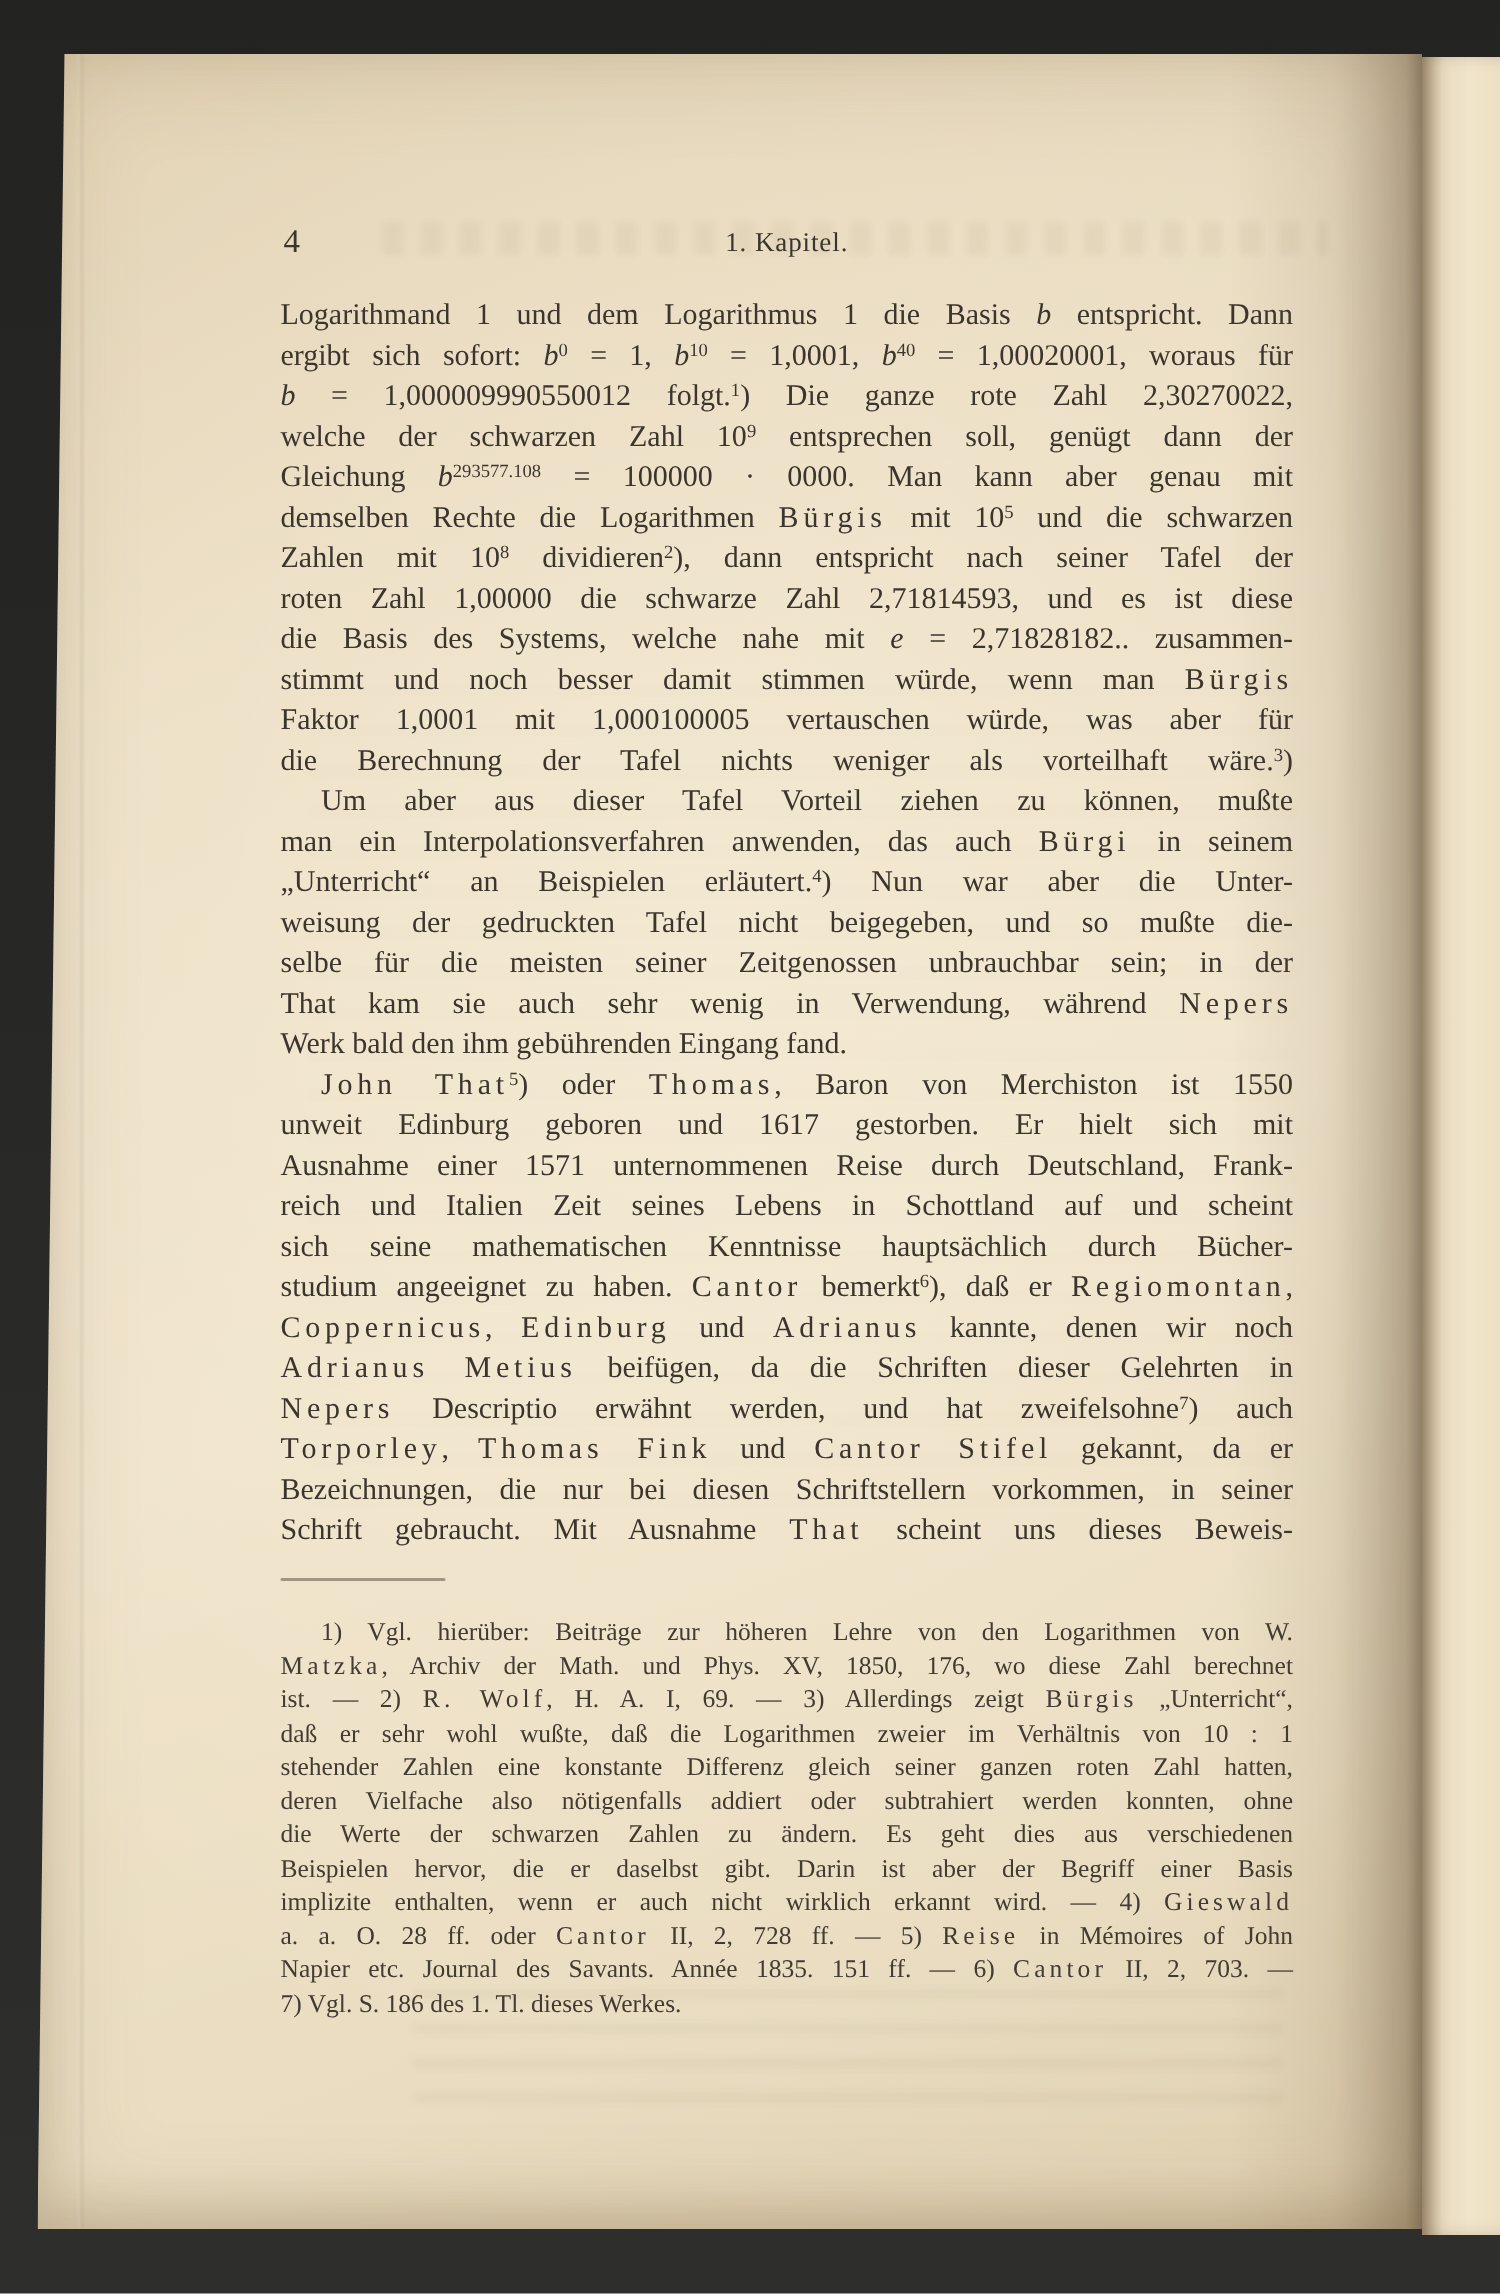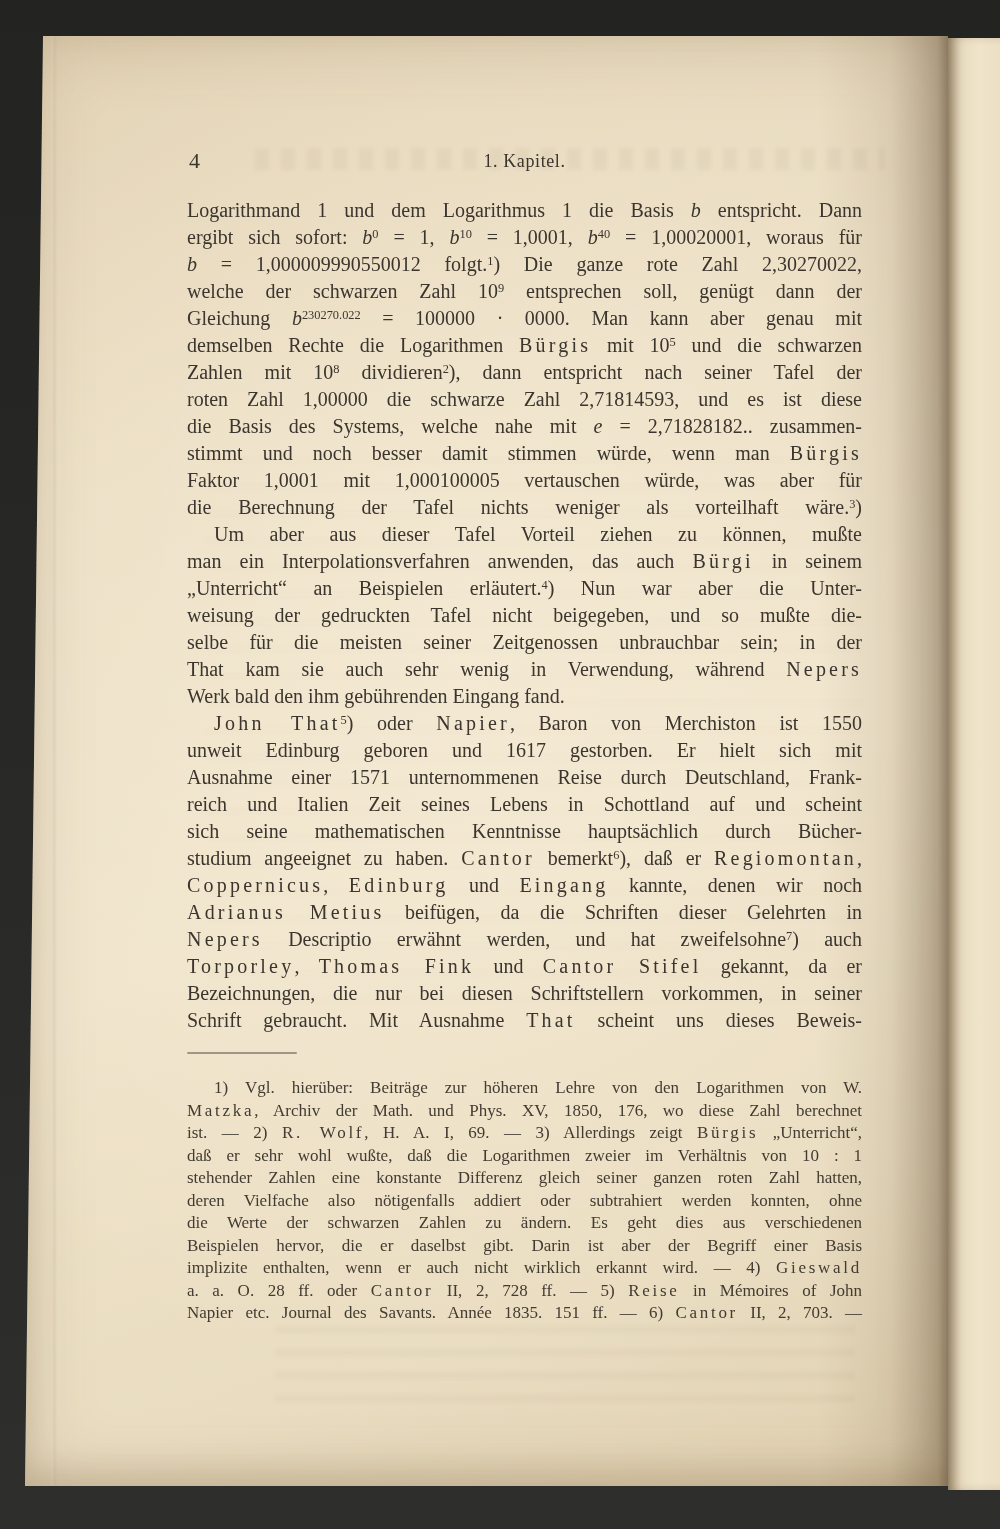--- a/index.html
+++ b/index.html
@@ -68,42 +68,42 @@
     <div class="header">
       <span class="pagenum">4</span>
       <span class="chapter">1. Kapitel.</span>
     </div>
 
     <div class="body-text">
         <div class="line">Logarithmand 1 und dem Logarithmus 1 die Basis <i>b</i> entspricht. Dann</div>
         <div class="line">ergibt sich sofort: <i>b</i><sup>0</sup> = 1, <i>b</i><sup>10</sup> = 1,0001, <i>b</i><sup>40</sup> = 1,00020001, woraus für</div>
         <div class="line"><i>b</i> = 1,000009990550012 folgt.<sup>1</sup>) Die ganze rote Zahl 2,30270022,</div>
         <div class="line">welche der schwarzen Zahl 10<sup>9</sup> entsprechen soll, genügt dann der</div>
-        <div class="line">Gleichung <i>b</i><sup>230270.022</sup> = 100000 · 0000. Man kann aber genau mit</div>
+        <div class="line">Gleichung <i>b</i><sup>293577.108</sup> = 100000 · 0000. Man kann aber genau mit</div>
         <div class="line">demselben Rechte die Logarithmen <span class="g">Bürgis</span> mit 10<sup>5</sup> und die schwarzen</div>
         <div class="line">Zahlen mit 10<sup>8</sup> dividieren<sup>2</sup>), dann entspricht nach seiner Tafel der</div>
         <div class="line">roten Zahl 1,00000 die schwarze Zahl 2,71814593, und es ist diese</div>
         <div class="line">die Basis des Systems, welche nahe mit <i>e</i> = 2,71828182.. zusammen-</div>
         <div class="line">stimmt und noch besser damit stimmen würde, wenn man <span class="g">Bürgis</span></div>
         <div class="line">Faktor 1,0001 mit 1,000100005 vertauschen würde, was aber für</div>
         <div class="line">die Berechnung der Tafel nichts weniger als vorteilhaft wäre.<sup>3</sup>)</div>
         <div class="line indent">Um aber aus dieser Tafel Vorteil ziehen zu können, mußte</div>
         <div class="line">man ein Interpolationsverfahren anwenden, das auch <span class="g">Bürgi</span> in seinem</div>
         <div class="line">„Unterricht“ an Beispielen erläutert.<sup>4</sup>) Nun war aber die Unter-</div>
         <div class="line">weisung der gedruckten Tafel nicht beigegeben, und so mußte die-</div>
         <div class="line">selbe für die meisten seiner Zeitgenossen unbrauchbar sein; in der</div>
         <div class="line">That kam sie auch sehr wenig in Verwendung, während <span class="g">Nepers</span></div>
         <div class="line no-just">Werk bald den ihm gebührenden Eingang fand.</div>
-        <div class="line indent"><span class="g">John That</span><sup>5</sup>) oder <span class="g">Napier</span>, Baron von Merchiston ist 1550</div>
+        <div class="line indent"><span class="g">John That</span><sup>5</sup>) oder <span class="g">Thomas</span>, Baron von Merchiston ist 1550</div>
         <div class="line">unweit Edinburg geboren und 1617 gestorben. Er hielt sich mit</div>
         <div class="line">Ausnahme einer 1571 unternommenen Reise durch Deutschland, Frank-</div>
         <div class="line">reich und Italien Zeit seines Lebens in Schottland auf und scheint</div>
         <div class="line">sich seine mathematischen Kenntnisse hauptsächlich durch Bücher-</div>
         <div class="line">studium angeeignet zu haben. <span class="g">Cantor</span> bemerkt<sup>6</sup>), daß er <span class="g">Regiomontan</span>,</div>
-        <div class="line"><span class="g">Coppernicus</span>, <span class="g">Edinburg</span> und <span class="g">Eingang</span> kannte, denen wir noch</div>
+        <div class="line"><span class="g">Coppernicus</span>, <span class="g">Edinburg</span> und <span class="g">Adrianus</span> kannte, denen wir noch</div>
         <div class="line"><span class="g">Adrianus Metius</span> beifügen, da die Schriften dieser Gelehrten in</div>
         <div class="line"><span class="g">Nepers</span> Descriptio erwähnt werden, und hat zweifelsohne<sup>7</sup>) auch</div>
         <div class="line"><span class="g">Torporley</span>, <span class="g">Thomas Fink</span> und <span class="g">Cantor Stifel</span> gekannt, da er</div>
         <div class="line">Bezeichnungen, die nur bei diesen Schriftstellern vorkommen, in seiner</div>
         <div class="line">Schrift gebraucht. Mit Ausnahme <span class="g">That</span> scheint uns dieses Beweis-</div>
       </div>
 
     <div class="fn-rule"></div>
 
     <div class="footnotes">
@@ -111,19 +111,20 @@
         <div class="line"><span class="g">Matzka</span>, Archiv der Math. und Phys. XV, 1850, 176, wo diese Zahl berechnet</div>
         <div class="line">ist. — 2) <span class="g">R. Wolf</span>, H. A. I, 69. — 3) Allerdings zeigt <span class="g">Bürgis</span> „Unterricht“,</div>
         <div class="line">daß er sehr wohl wußte, daß die Logarithmen zweier im Verhältnis von 10 : 1</div>
         <div class="line">stehender Zahlen eine konstante Differenz gleich seiner ganzen roten Zahl hatten,</div>
         <div class="line">deren Vielfache also nötigenfalls addiert oder subtrahiert werden konnten, ohne</div>
         <div class="line">die Werte der schwarzen Zahlen zu ändern. Es geht dies aus verschiedenen</div>
         <div class="line">Beispielen hervor, die er daselbst gibt. Darin ist aber der Begriff einer Basis</div>
         <div class="line">implizite enthalten, wenn er auch nicht wirklich erkannt wird. — 4) <span class="g">Gieswald</span></div>
         <div class="line">a. a. O. 28 ff. oder <span class="g">Cantor</span> II, 2, 728 ff. — 5) <span class="g">Reise</span> in Mémoires of John</div>
         <div class="line">Napier etc. Journal des Savants. Année 1835. 151 ff. — 6) <span class="g">Cantor</span> II, 2, 703. —</div>
+        <div class="line no-just">7) Vgl. S. 186 des 1. Tl. dieses Werkes.</div>
       </div>
 
     <div class="fold-shadow"></div>
   </div>
 
   <div class="next-page"></div>
 </div>
 
 </body></html>

